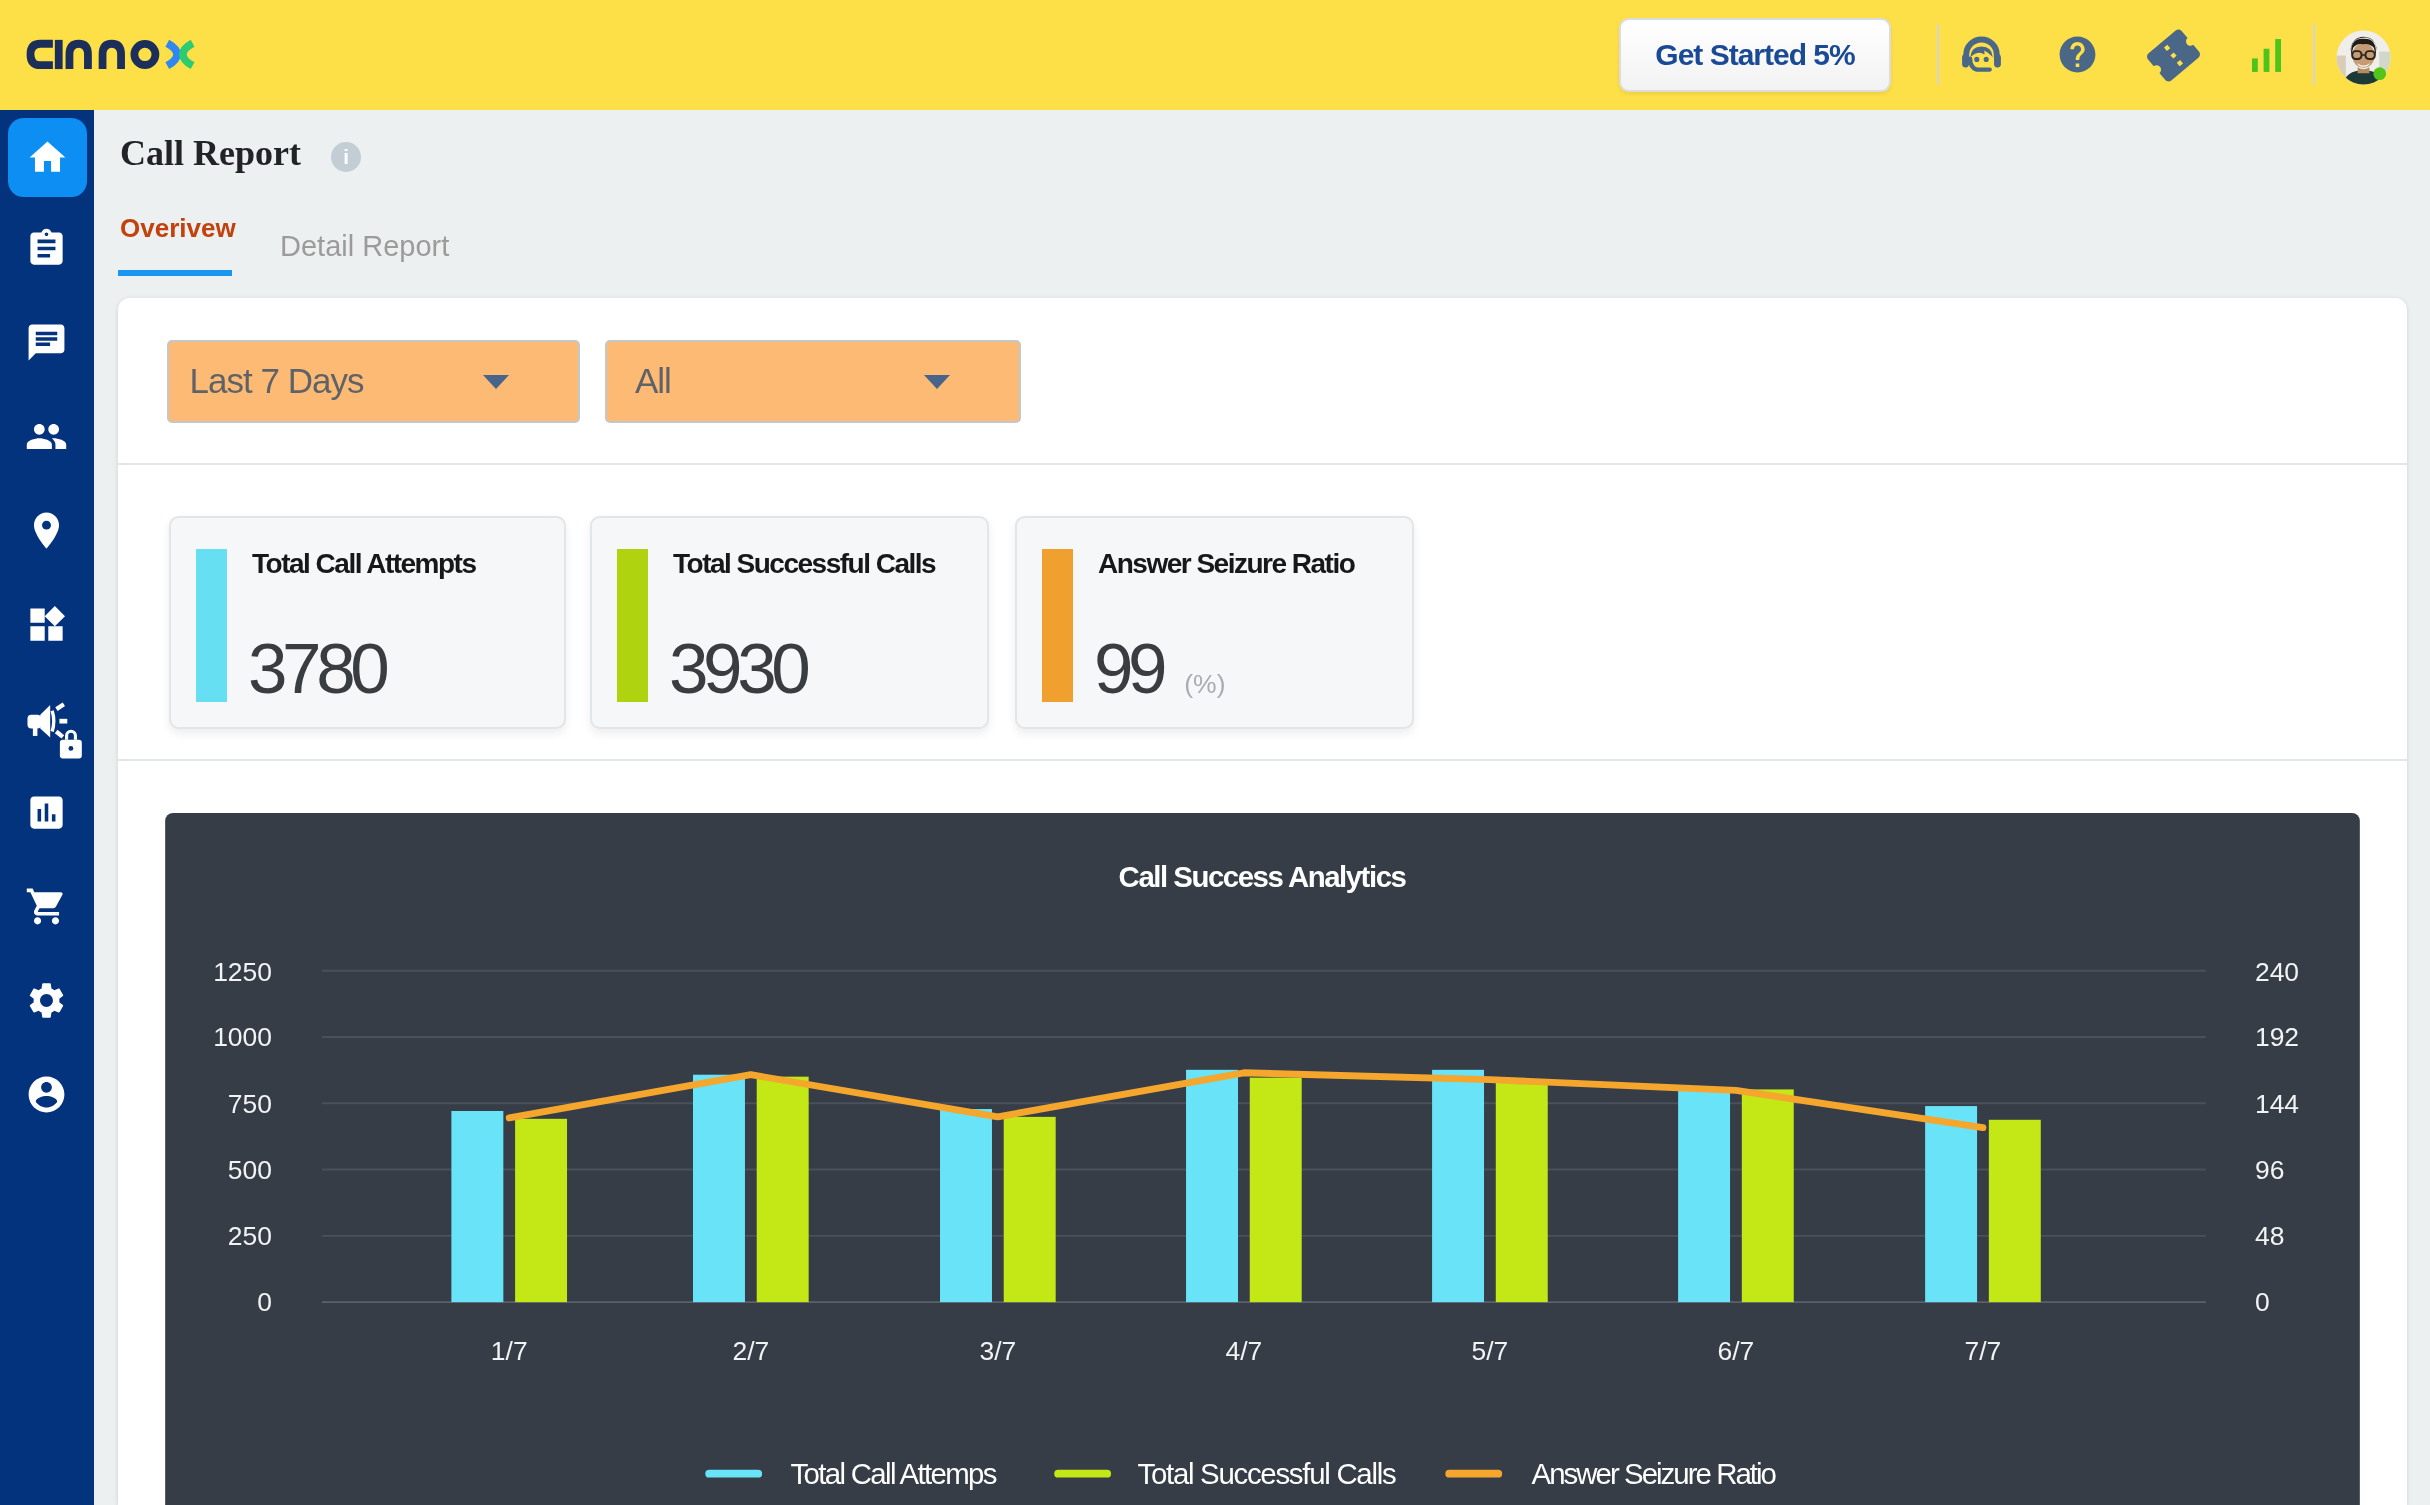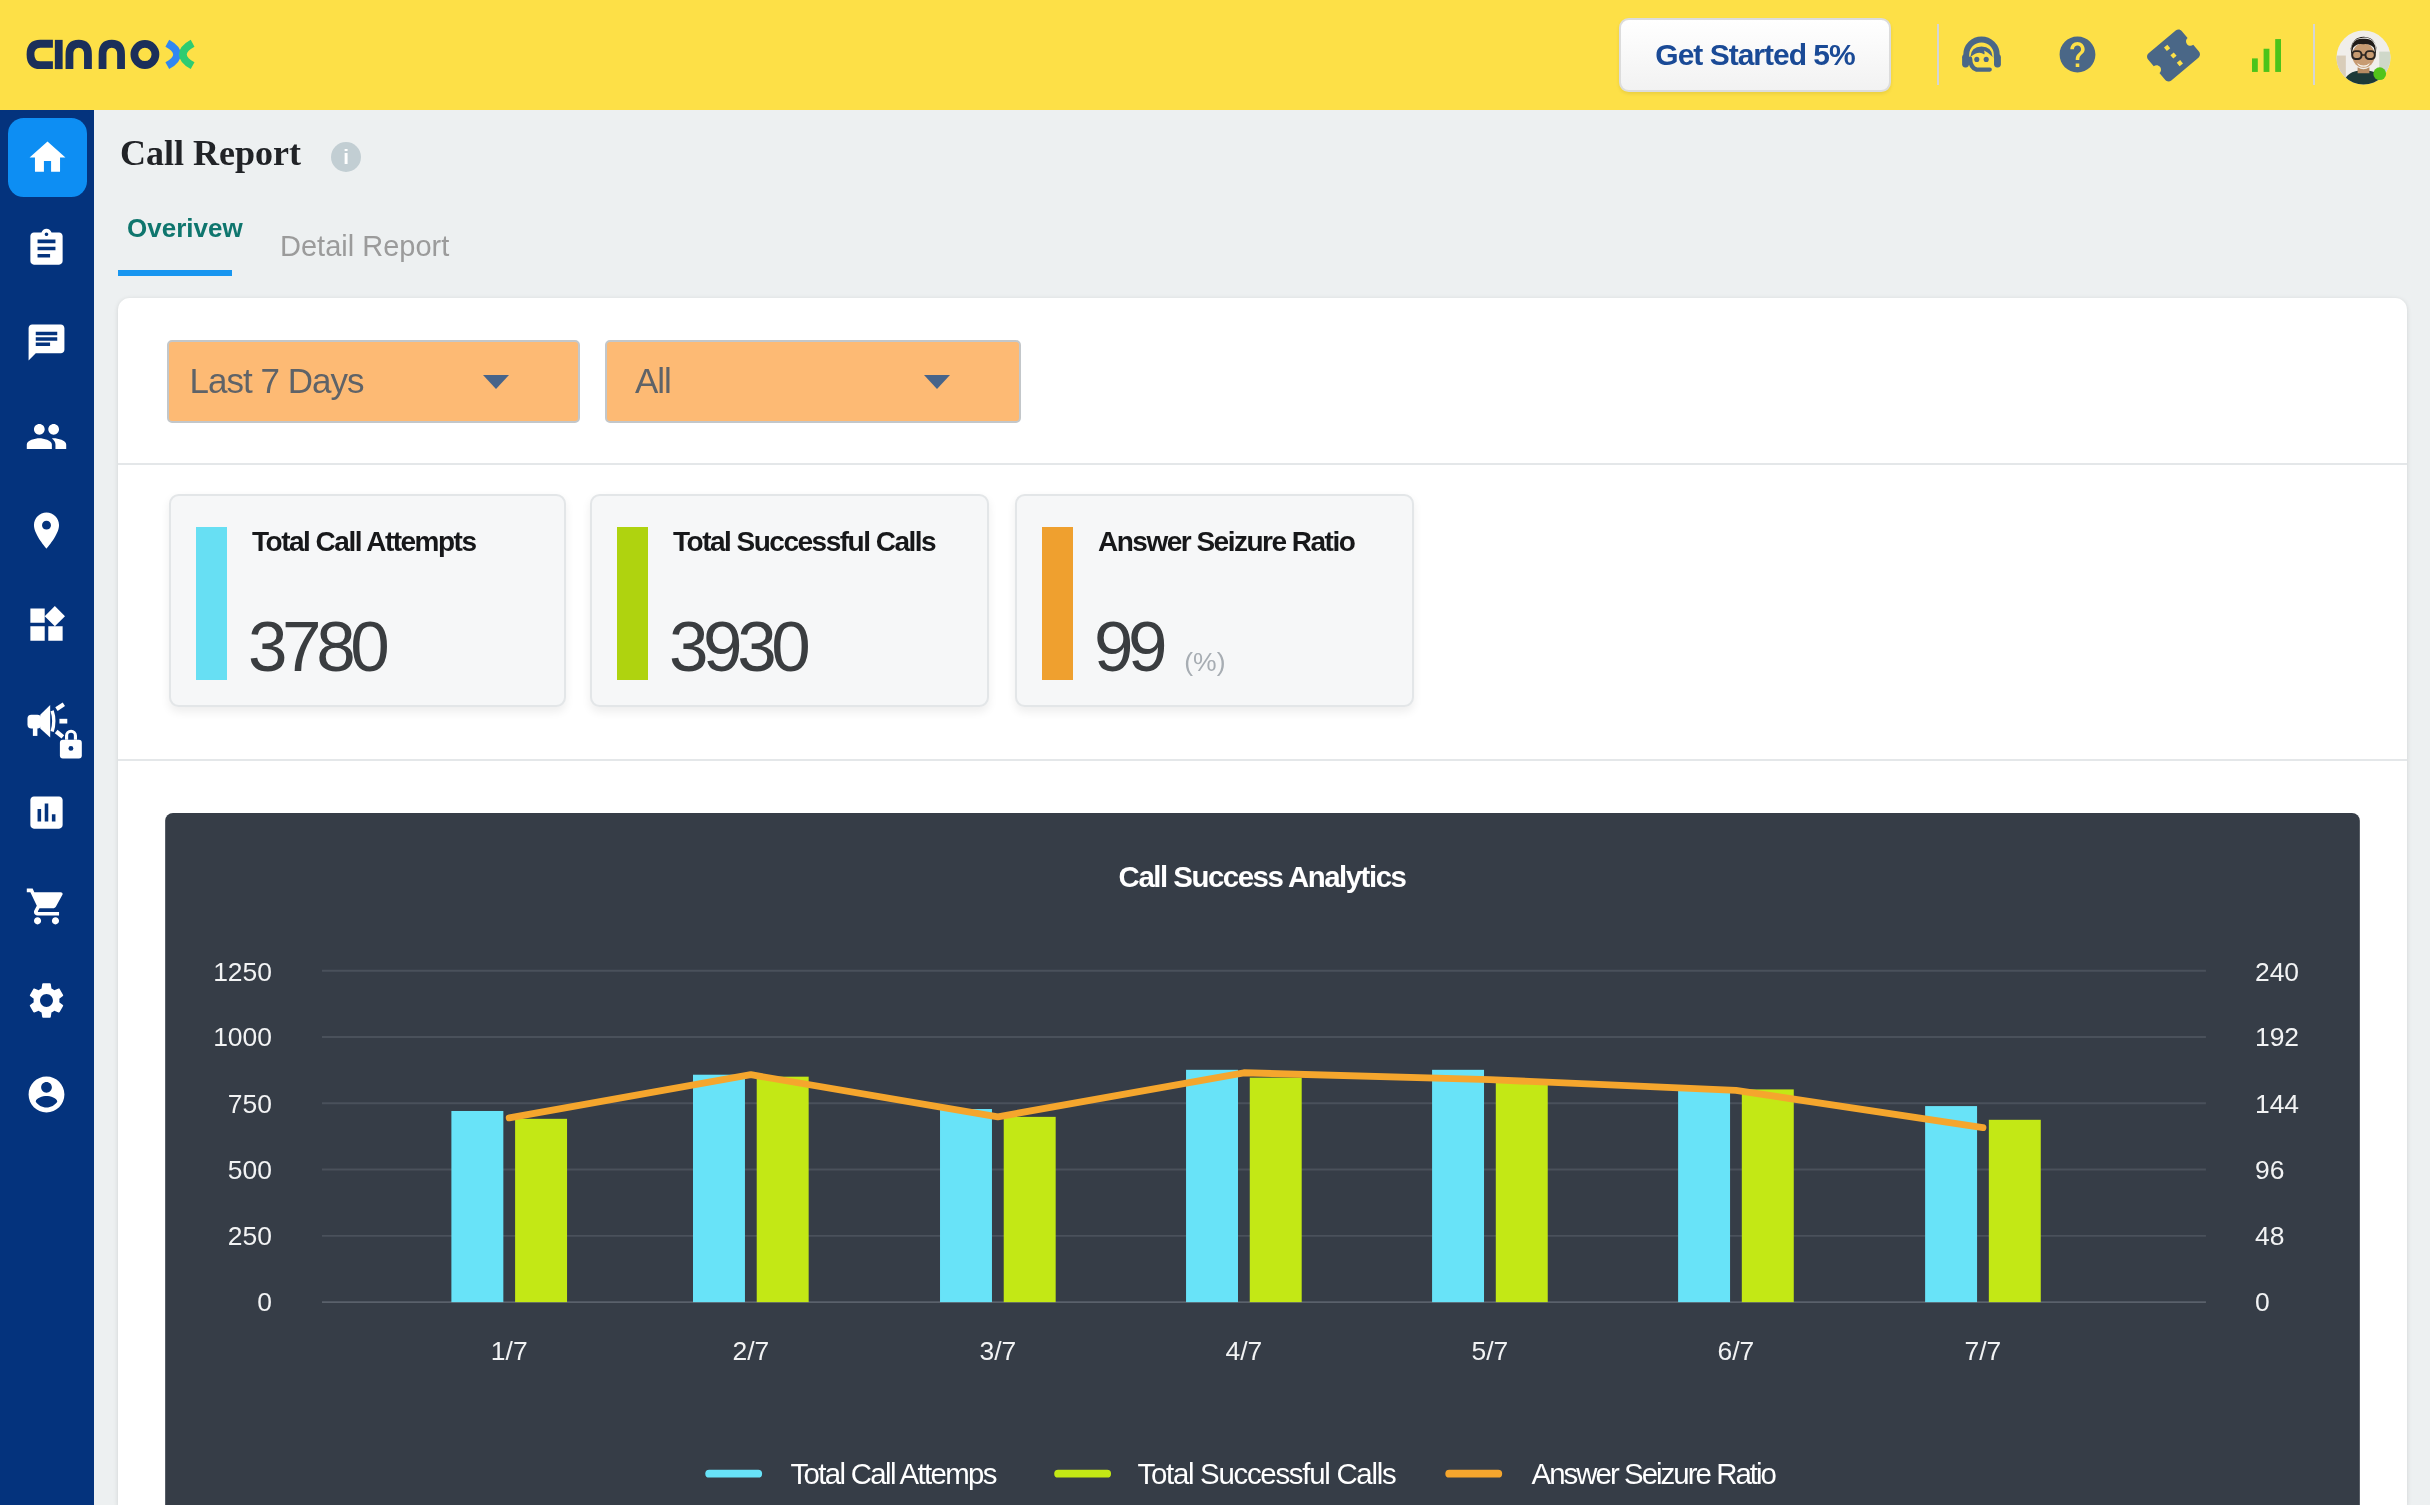--- a/index.html
+++ b/index.html
@@ -12,33 +12,33 @@
   .hdiv { position:absolute; top:23.5px; width:2px; height:61px; background:#d5d5d5; }
 
   
   #sb { position:absolute; left:0; top:110px; width:94px; height:1396px; background:#04337d; z-index:4; }
   #homebtn { position:absolute; left:7.8px; top:7.8px; width:79px; height:79px; border-radius:15.7px; background:#0d8ef3; }
   .sbicon { position:absolute; left:24.5px; width:43px; height:43px; }
 
   
   #title { position:absolute; left:120px; top:135px; font-size:36px; font-weight:bold; color:#212327; line-height:1;font-family:Liberation Serif, serif; }
   #info { position:absolute; left:331px; top:142px; width:30px; height:30px; border-radius:50%; background:#c2ced3; color:#ffffff; font-size:20.6px; font-weight:bold; text-align:center; line-height:30px; }
-  #tab1 { position:absolute; left:127px; top:215px; font-size:26px; font-weight:bold; color:#0f766e; line-height:1; }
+  #tab1 { position:absolute; left:120px; top:215px; font-size:26px; font-weight:bold; color:#c2410c; line-height:1; }
   #tab2 { position:absolute; left:280px; top:212px; font-size:29px; color:#9b9b9b; line-height:1;margin-top:20px; }
   #tabline { position:absolute; left:118px; top:270px; width:114px; height:5.9px; background:#1896f0; }
 
   #card { position:absolute; left:118px; top:298px; width:2289px; height:1208px; background:#ffffff; border-radius:11.8px 11.8px 0 0; box-shadow:0 1px 4.9px rgba(0,0,0,0.12); }
   .dd { position:absolute; top:42px; height:83px; border:2px solid #c3c7ca; border-radius:5px; background:#fdba74; font-size:35px; letter-spacing:-1px; color:#5f6368; }
   .dd .lbl { position:absolute; left:20.6px; top:20.6px; line-height:1; }
   .dd .arr { position:absolute; right:69px; top:33px; width:0; height:0; border-left:13.7px solid transparent; border-right:13.7px solid transparent; border-top:14.7px solid #47648a; }
   #dd1 { left:49px; width:413px; }
   #dd2 { left:487px; width:416px;padding-left:44px; }
   .cdiv { position:absolute; left:0; width:2289px; height:2px; background:#e4e7e9; }
 
-  .stat { position:absolute; top:196px; height:213px; background:#f6f7f8; border:2px solid #e3e6e8; border-radius:9.8px; box-shadow:0 4.9px 9.8px rgba(0,0,0,0.07); }
+  .stat { position:absolute; top:218px; height:213px; background:#f6f7f8; border:2px solid #e3e6e8; border-radius:9.8px; box-shadow:0 4.9px 9.8px rgba(0,0,0,0.07); }
   .stat .bar { position:absolute; left:24.5px; top:31px; width:31px; height:153px; }
   .stat .t { position:absolute; left:81px; top:32px; font-size:28px; font-weight:bold; letter-spacing:-1.5px; color:#17181a; line-height:1; white-space:nowrap; }
   .stat .n { position:absolute; left:77px; top:115px; font-size:71px; letter-spacing:-5.4px; font-weight:normal; color:#3a3d40; line-height:1; }
   .stat .pct { font-size:26.5px; letter-spacing:0; color:#a7adb3; font-weight:normal; margin-left:7.8px; }
 </style>
 </head>
 <body>
 
 <div id="hdr">
   <svg id="logo" style="position:absolute;left:19.6px;top:35px;" width="206" height="37" viewBox="0 0 210 38">

